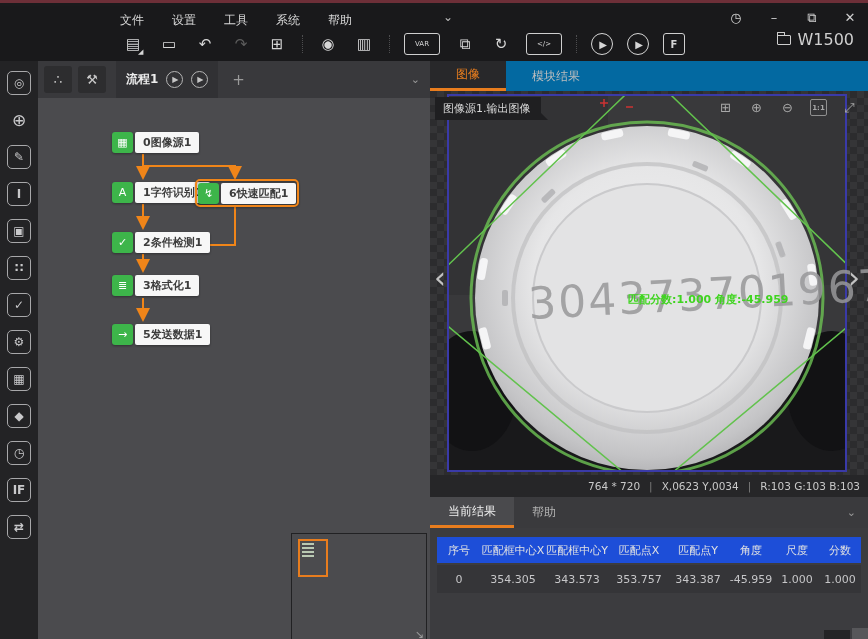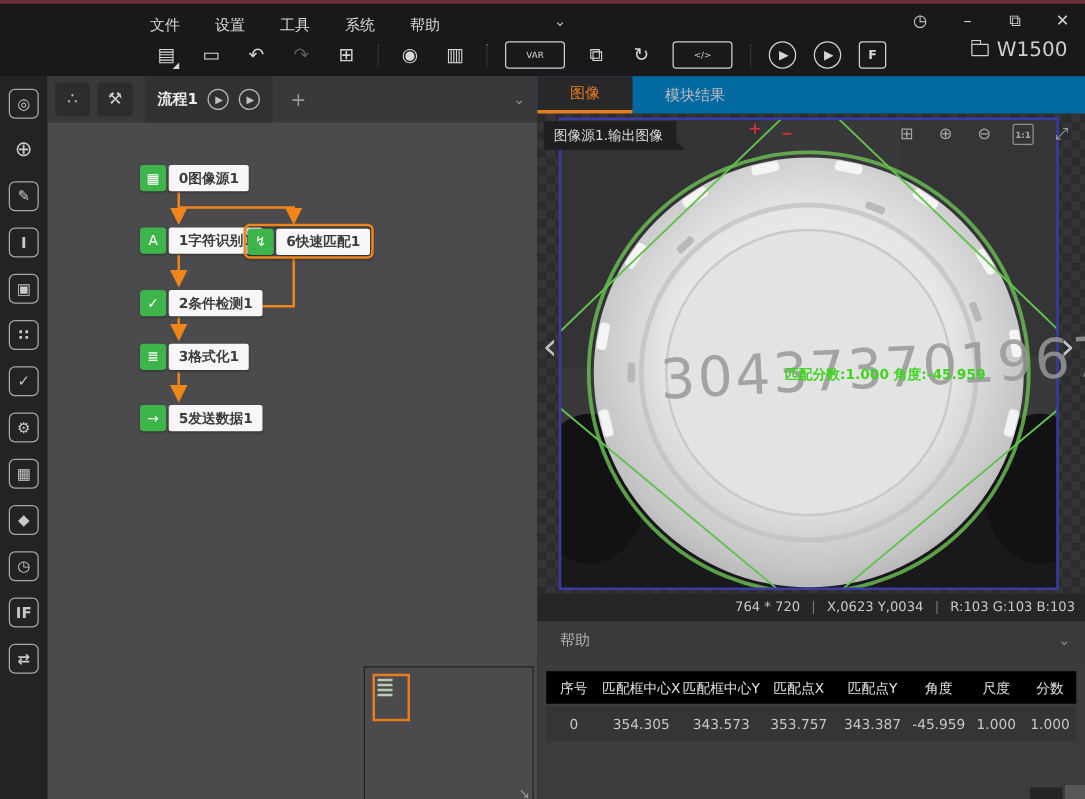--- a/index.html
+++ b/index.html
@@ -17,21 +17,21 @@
   .menubar span { color:#d8d8d8; font-size:12px; cursor:default; }
   .tb-chevron { position:absolute; left:428px; top:4px; color:#bbb; font-size:12px; width:40px; text-align:center; }
   .winctrl { position:absolute; right:10px; top:4px; display:flex; gap:22px; color:#cfcfcf; font-size:13px; }
   .winctrl span { width:16px; text-align:center; }
   .toolbar { position:absolute; left:122px; top:27px; display:flex; align-items:center; gap:14px; }
   .ticon { min-width:22px; height:22px; display:flex; align-items:center; justify-content:center;
     color:#d6d6d6; font-size:15px; }
   .ticon.dim { color:#5d5d5d; }
   .ticon.box { border:1.5px solid #cfcfcf; border-radius:3px; font-size:10px; font-weight:bold; width:22px; }
   .ticon.circ { border:1.5px solid #d6d6d6; border-radius:50%; width:22px; font-size:10px; padding-left:2px; }
-  .ticon.small-tag { font-size:7px; border:1.5px solid #cfcfcf; border-radius:3px; width:48px; }
+  .ticon.small-tag { font-size:7px; border:1.5px solid #cfcfcf; border-radius:3px; width:36px; }
   .tsep { width:1px; height:18px; border-left:1px dotted #4d4d4f; }
   .undo-caret { position:absolute; margin-left:16px; margin-top:16px; color:#d6d6d6; font-size:7px; }
   .workspace { position:absolute; right:14px; top:24px; display:flex; align-items:center; gap:6px; color:#cfcfcf; font-size:16px; }
   .folder-glyph { width:14px; height:10px; border:1.2px solid #cfcfcf; border-radius:1px; position:relative; }
   .folder-glyph::before { content:""; position:absolute; left:-1px; top:-4px; width:6px; height:3px; border:1.2px solid #cfcfcf; border-bottom:none; border-radius:1px 1px 0 0; }
 
   
   .sidebar { position:absolute; left:0; top:58px; width:38px; height:581px; background:#232325; display:flex; flex-direction:column; align-items:center; padding-top:10px; gap:13px; }
   .sicon { width:24px; height:24px; border:1.5px solid #a8a8aa; border-radius:5px; color:#c9c9cb; font-size:12px; display:flex; align-items:center; justify-content:center; font-weight:bold; }
   .sicon.nob { border-color:transparent; font-size:17px; font-weight:normal; }
@@ -78,21 +78,21 @@
   .img-status { position:absolute; left:0; top:414px; width:438px; height:22px; background:#262628; color:#c9c9c9; font-size:10.5px; display:flex; justify-content:flex-end; align-items:center; gap:9px; padding-right:8px; }
   .img-status .sep { color:#7c7c7c; }
 
   .res-tabs { position:absolute; left:0; top:436px; width:438px; height:31px; background:#3a3a3d; display:flex; }
   .res-tab { padding:0 18px; height:31px; display:flex; align-items:center; color:#b2b2b2; font-size:12px; }
   .res-tab.active { background:#4a4a4d; color:#f0f0f0; border-bottom:3px solid #e87d1e; }
   .res-chevron { margin-left:auto; margin-right:12px; align-self:center; color:#9a9a9a; font-size:11px; }
   .res-body { position:absolute; left:0; top:467px; width:438px; height:114px; background:#3c3c3f; }
   .rtable { position:absolute; left:7px; top:9px; width:424px; font-size:11px; }
   .rrow { display:flex; height:26px; align-items:center; }
-  .rrow.hdr { background:#000000; color:#e2e2e2; }
+  .rrow.hdr { background:#1d4ed8; color:#e2e2e2; }
   .rrow.data { background:#353538; color:#c6c6c8; margin-top:2px; height:28px; }
   .rcell { text-align:center; overflow:hidden; white-space:nowrap; }
   .c0{width:44px}.c1{width:64px}.c2{width:64px}.c3{width:60px}.c4{width:58px}.c5{width:48px}.c6{width:44px}.c7{width:42px}
   .grip { position:absolute; right:18px; bottom:0; width:26px; height:12px; background:#242426; }
   .grip2 { position:absolute; right:0; bottom:0; width:16px; height:14px; background:#57575a; }
 </style>
 </head>
 <body>
 
 <div class="window">
@@ -295,20 +295,21 @@
 
     <div class="img-status">
       <span>764 * 720</span>
       <span class="sep">|</span>
       <span>X,0623  Y,0034</span>
       <span class="sep">|</span>
       <span>R:103  G:103  B:103</span>
     </div>
 
     <div class="res-tabs">
+      <div class="res-tab active">当前结果</div>
       <div class="res-tab">帮助</div>
       <span class="res-chevron">⌄</span>
     </div>
 
     <div class="res-body">
       <div class="rtable">
         <div class="rrow hdr">
           <span class="rcell c0">序号</span>
           <span class="rcell c1">匹配框中心X</span>
           <span class="rcell c2">匹配框中心Y</span>

